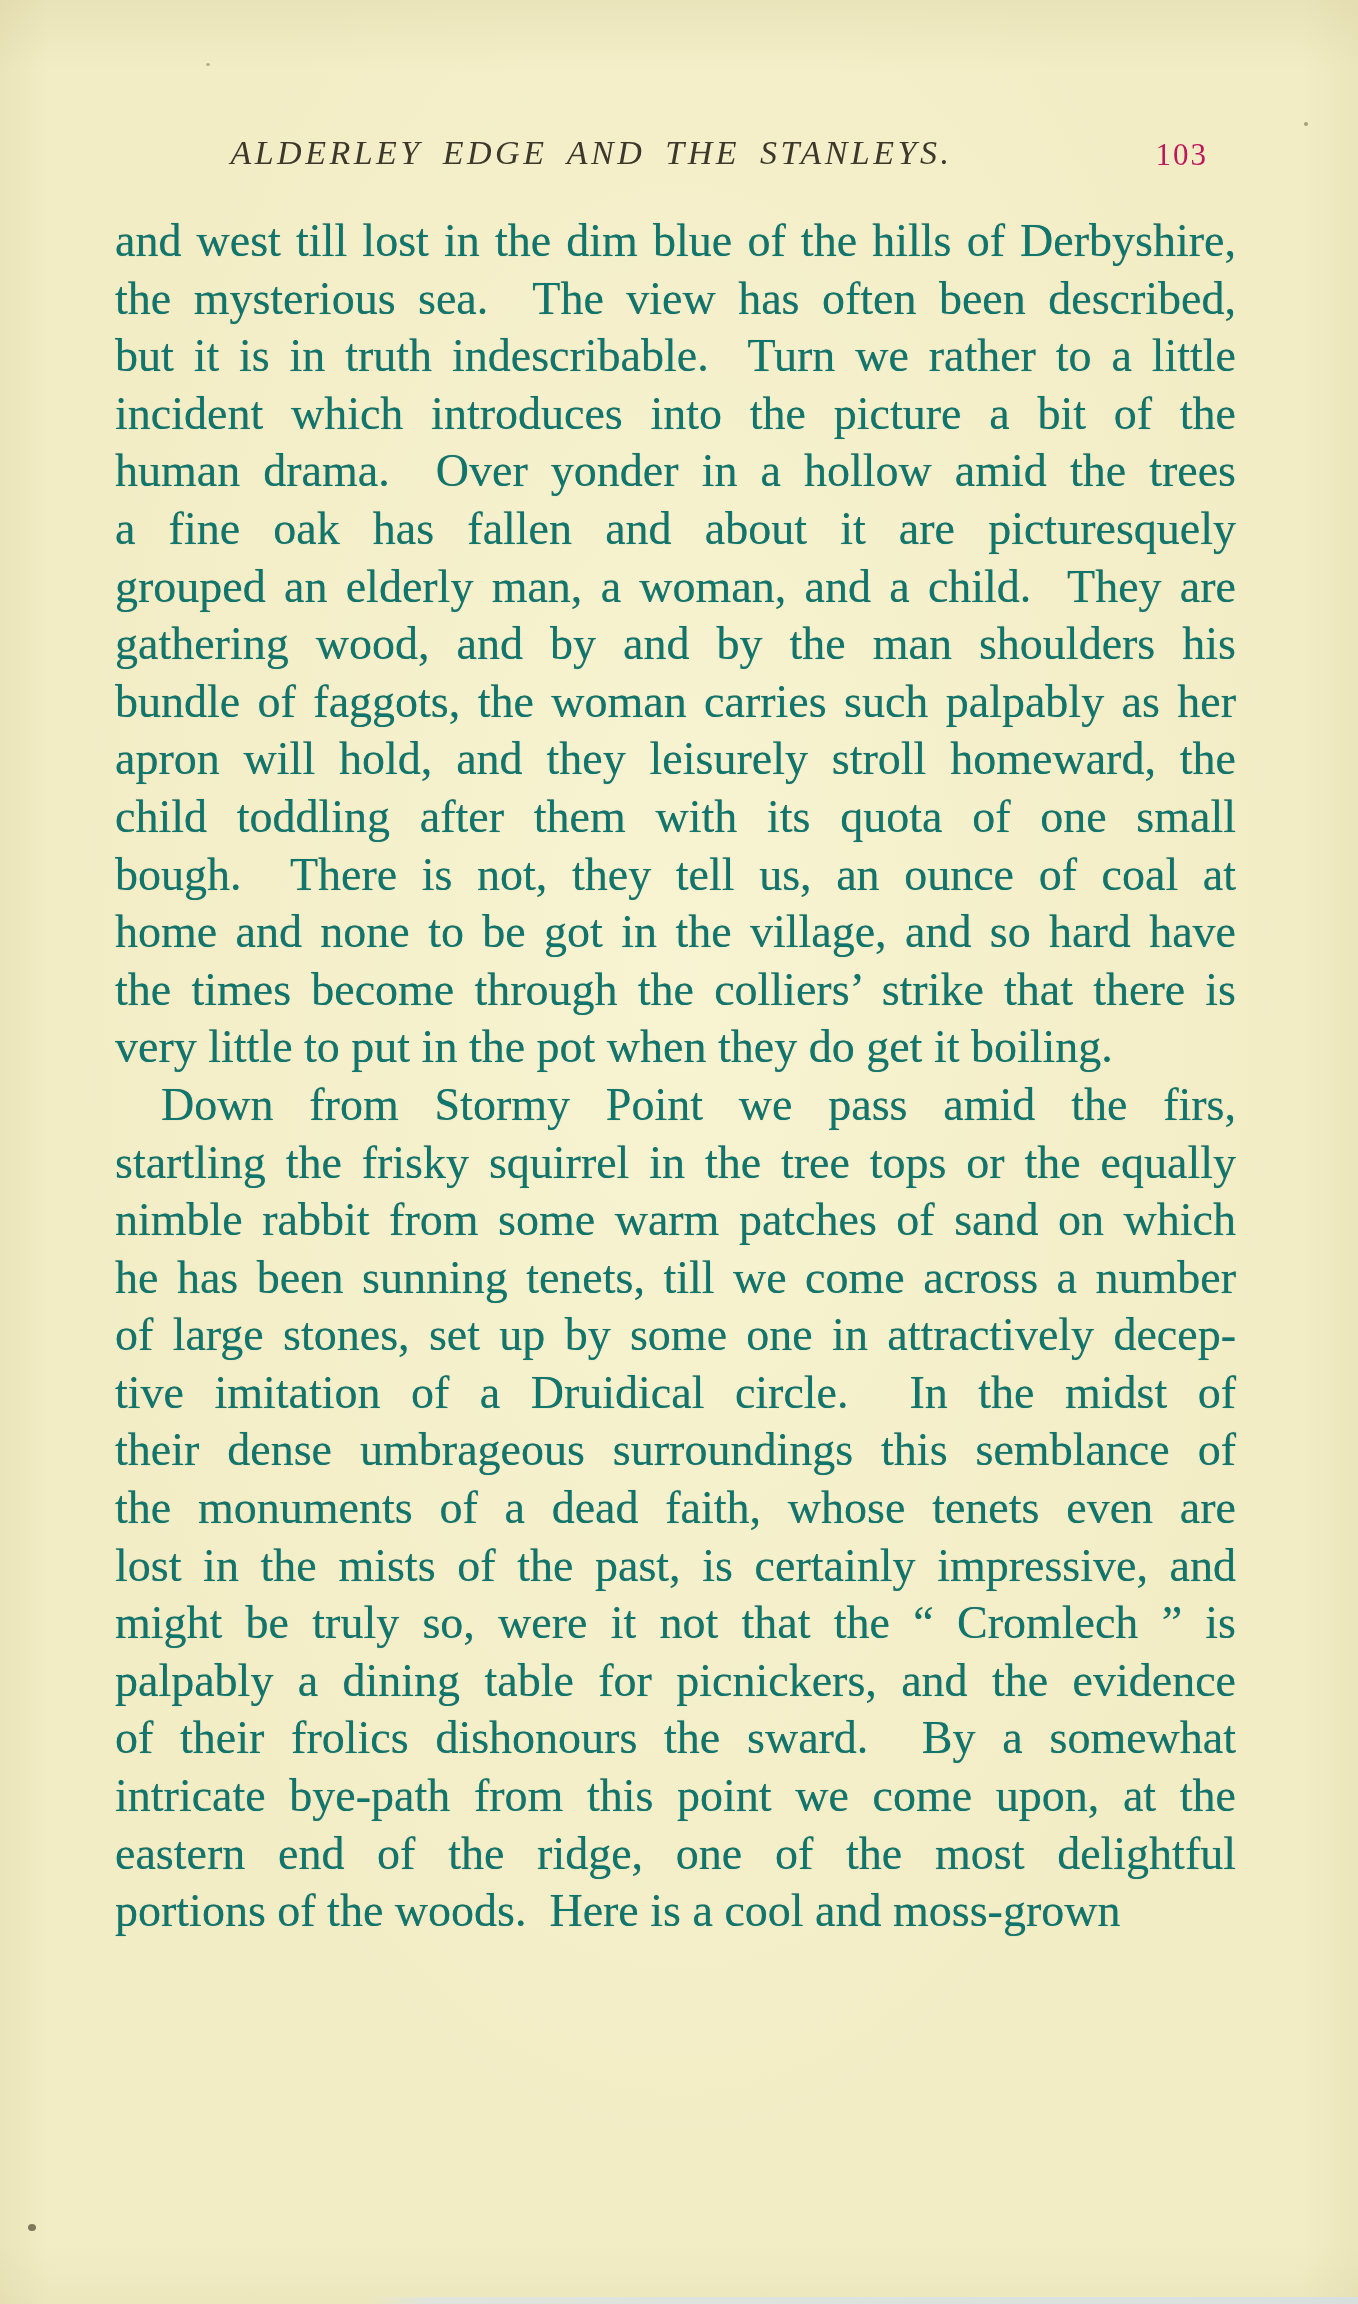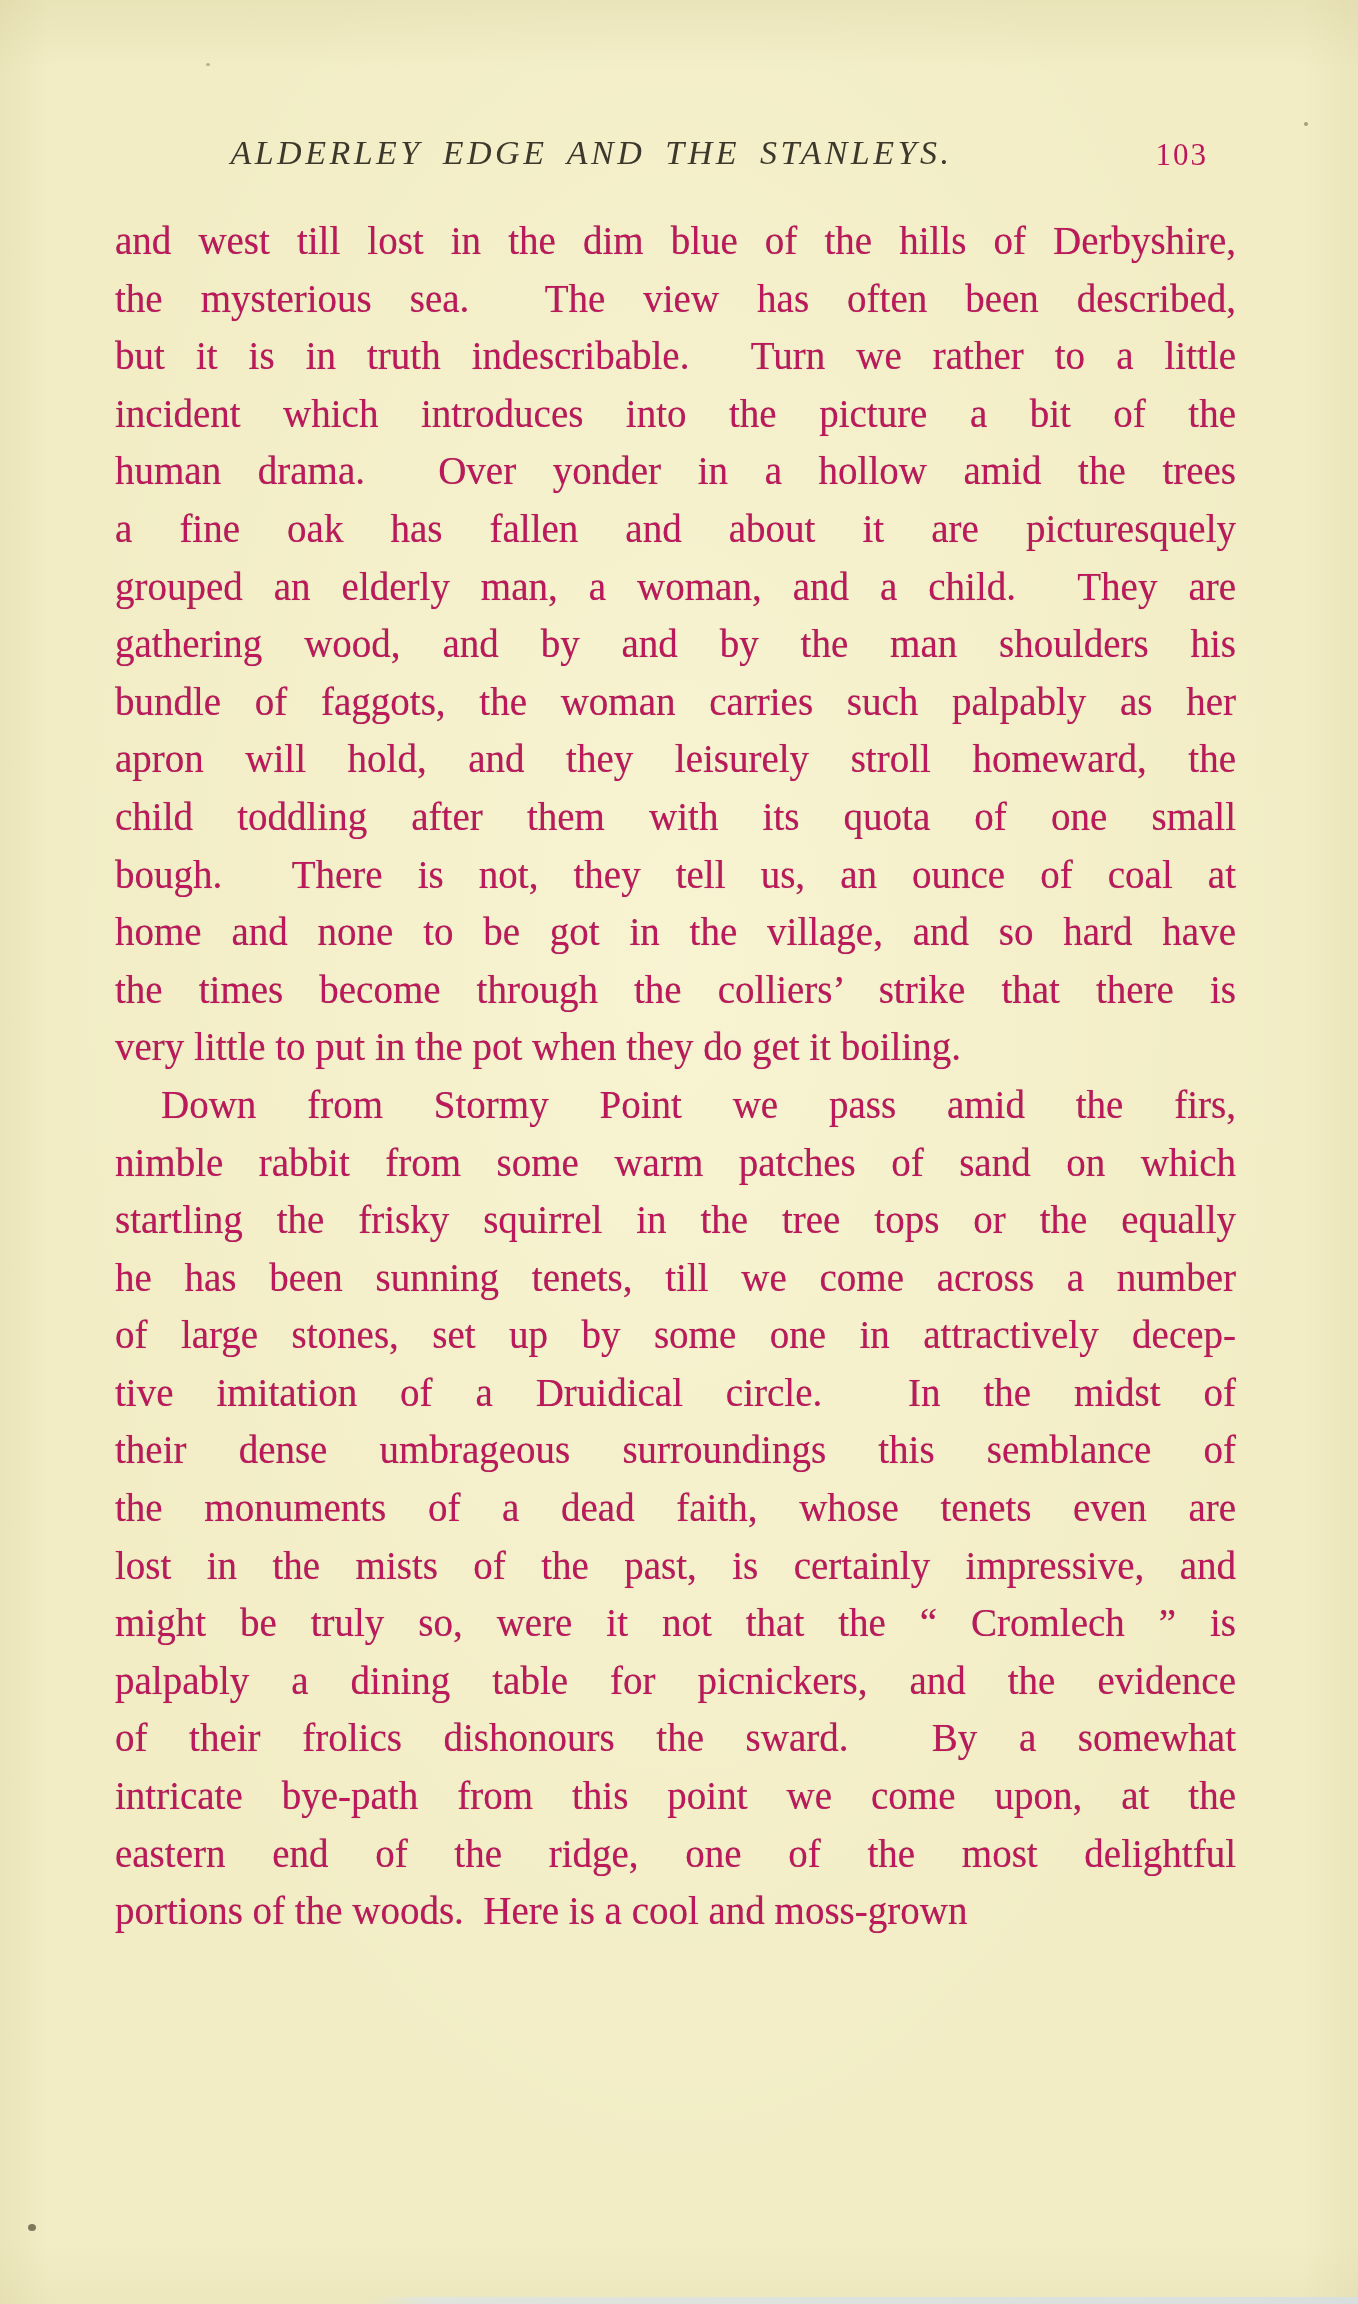--- a/index.html
+++ b/index.html
@@ -53,22 +53,22 @@
     font-size: 31px;
     letter-spacing: 2px;
     color: #be185d;
   }
 
   .body-text {
     position: absolute;
     top: 212px;
     left: 115px;
     width: 1121px;
-    font-size: 39px;
-    color: #be185d;
+    font-size: 46px;
+    color: #0f766e;
     text-shadow: 0 0 0.7px rgba(63,59,48,0.55);
   }
   .body-text .line {
     height: 57.6px;
     line-height: 57.6px;
     text-align: justify;
     text-align-last: justify;
     white-space: normal;
   }
   .body-text .line.para-end {
@@ -116,22 +116,22 @@
       <div class="line">grouped an elderly man, a woman, and a child.&nbsp; They are</div>
       <div class="line">gathering wood, and by and by the man shoulders his</div>
       <div class="line">bundle of faggots, the woman carries such palpably as her</div>
       <div class="line">apron will hold, and they leisurely stroll homeward, the</div>
       <div class="line">child toddling after them with its quota of one small</div>
       <div class="line">bough.&nbsp; There is not, they tell us, an ounce of coal at</div>
       <div class="line">home and none to be got in the village, and so hard have</div>
       <div class="line">the times become through the colliers’ strike that there is</div>
       <div class="line para-end">very little to put in the pot when they do get it boiling.</div>
       <div class="line indent-first">Down from Stormy Point we pass amid the firs,</div>
+      <div class="line">startling the frisky squirrel in the tree tops or the equally</div>
       <div class="line">nimble rabbit from some warm patches of sand on which</div>
-      <div class="line">startling the frisky squirrel in the tree tops or the equally</div>
       <div class="line">he has been sunning tenets, till we come across a number</div>
       <div class="line">of large stones, set up by some one in attractively decep-</div>
       <div class="line">tive imitation of a Druidical circle.&nbsp; In the midst of</div>
       <div class="line">their dense umbrageous surroundings this semblance of</div>
       <div class="line">the monuments of a dead faith, whose tenets even are</div>
       <div class="line">lost in the mists of the past, is certainly impressive, and</div>
       <div class="line">might be truly so, were it not that the “ Cromlech ” is</div>
       <div class="line">palpably a dining table for picnickers, and the evidence</div>
       <div class="line">of their frolics dishonours the sward.&nbsp; By a somewhat</div>
       <div class="line">intricate bye-path from this point we come upon, at the</div>

